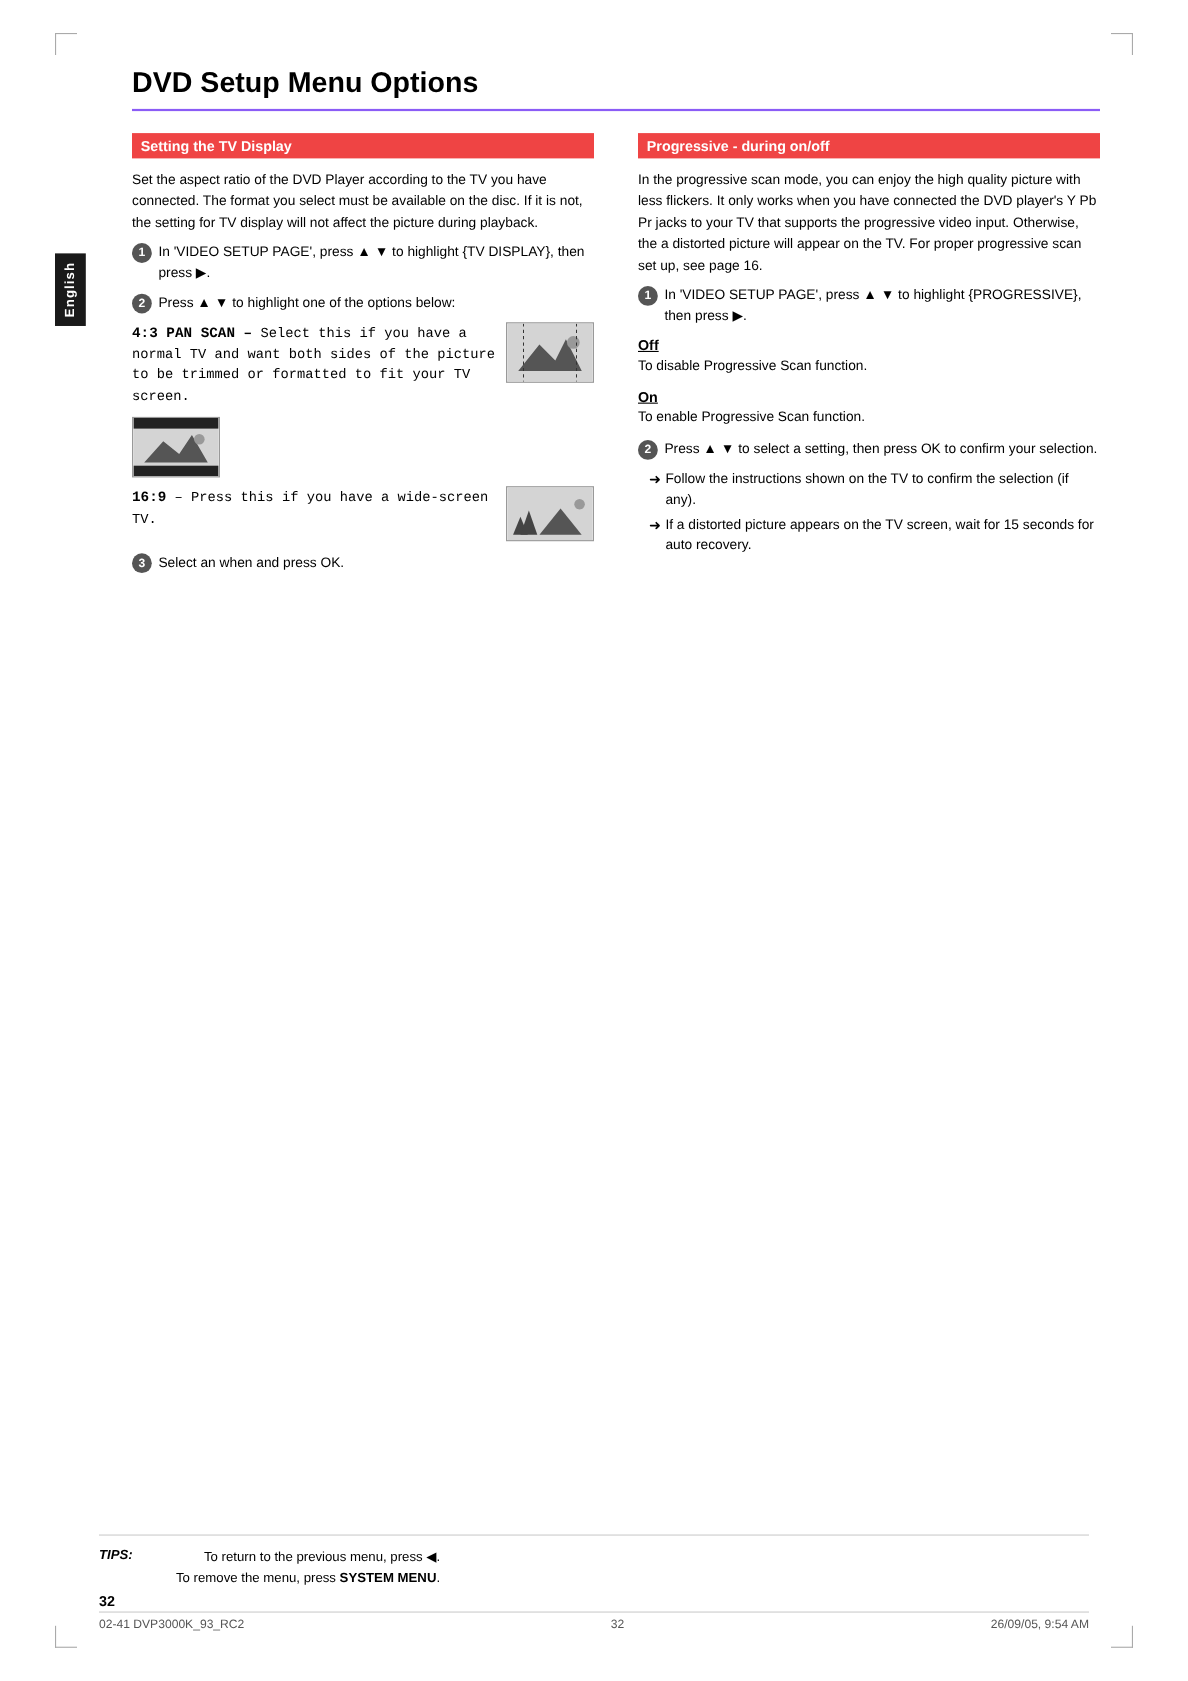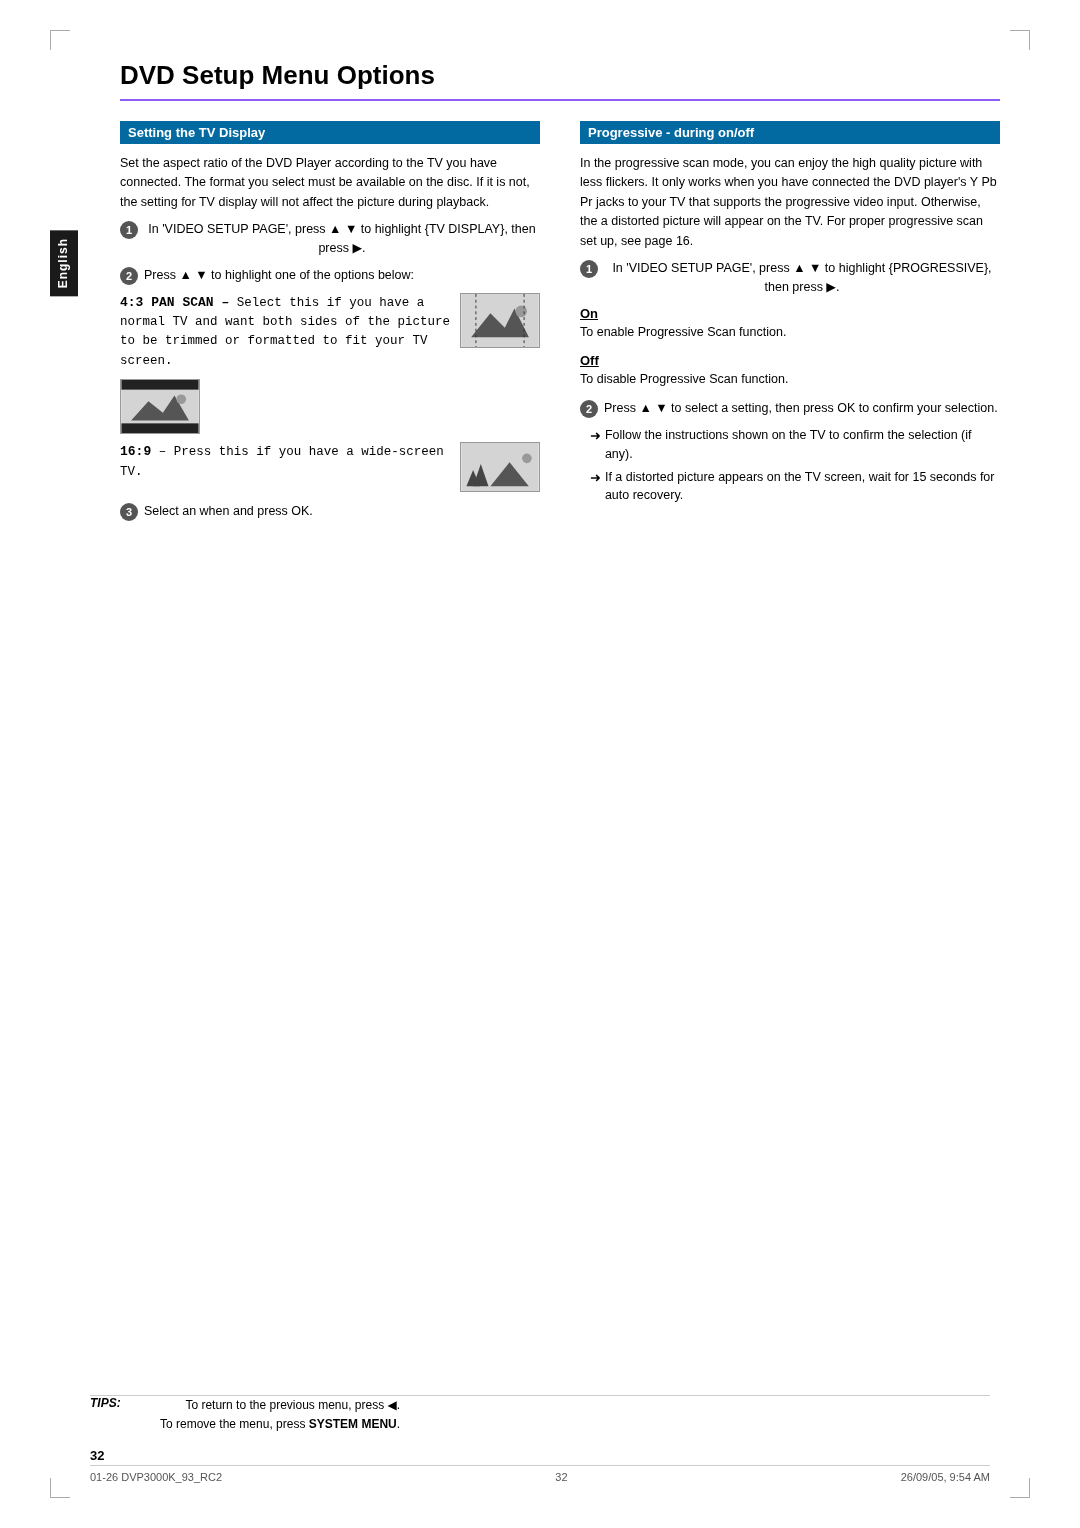--- a/index.html
+++ b/index.html
@@ -72,21 +72,21 @@
     .col-left {
       flex: 1;
     }
 
     .col-right {
       flex: 1;
     }
 
     
     .section-header {
-      background: #0369a1;
+      background: #ef4444;
       color: #fff;
       font-size: 13px;
       font-weight: bold;
       padding: 4px 8px;
       margin-bottom: 10px;
     }
 
     .body-text {
       font-size: 12.5px;
       line-height: 1.55;
@@ -112,21 +112,20 @@
       color: #fff;
       font-size: 11px;
       font-weight: bold;
       margin-top: 1px;
       flex-shrink: 0;
     }
 
     .step-text {
       font-size: 12.5px;
       line-height: 1.5;
-      text-align: center;
     }
 
     
     .option-block {
       display: flex;
       align-items: flex-start;
       margin: 8px 0;
       gap: 8px;
       font-family: Liberation Mono, monospace;
     }
@@ -177,25 +176,25 @@
     }
 
     .arrow-sym {
       font-size: 13px;
       flex-shrink: 0;
     }
 
     
     .tips-section {
       position: absolute;
-      bottom: 94px;
+      bottom: 84px;
       left: 90px;
       right: 90px;
       border-top: 1px solid #ccc;
-      padding-top: 0;
+      padding-top: 10px;
       display: flex;
       gap: 20px;
       font-size: 12px;
     }
 
     .tips-label {
       font-weight: bold;
       font-style: italic;
       min-width: 50px;
     }
@@ -331,28 +330,28 @@
 
         <div class="section-header">Progressive - during on/off</div>
 
         <p class="body-text">In the progressive scan mode, you can enjoy the high quality picture with less flickers. It only works when you have connected the DVD player's Y Pb Pr jacks to your TV that supports the progressive video input. Otherwise, the a distorted picture will appear on the TV.  For proper progressive scan set up, see page 16.</p>
 
         <div class="step">
           <span class="step-num">1</span>
           <span class="step-text">In 'VIDEO SETUP PAGE', press ▲ ▼ to highlight {PROGRESSIVE}, then press ▶.</span>
         </div>
 
+        <div style="margin-top:10px;">
+          <div class="bold-label">Off</div>
+          <p class="body-text">To disable Progressive Scan function.</p>
+        </div>
+
         <div style="margin-top:6px;">
           <div class="bold-label">On</div>
           <p class="body-text">To enable Progressive Scan function.</p>
-        </div>
-
-        <div style="margin-top:10px;">
-          <div class="bold-label">Off</div>
-          <p class="body-text">To disable Progressive Scan function.</p>
         </div>
 
         <div class="step" style="margin-top:10px;">
           <span class="step-num">2</span>
           <span class="step-text">Press ▲ ▼ to select a setting, then press OK to confirm your selection.</span>
         </div>
 
         <div class="arrow-item">
           <span class="arrow-sym">➜</span>
           <span>Follow the instructions shown on the TV to confirm the selection (if any).</span>
@@ -372,18 +371,18 @@
     <span class="tips-label">TIPS:</span>
     <div class="tips-content">
       <div>To return to the previous menu, press ◀.</div>
       <div>To remove the menu, press <strong>SYSTEM MENU</strong>.</div>
     </div>
   </div>
 
   <div class="page-number">32</div>
 
   <div class="footer-meta">
-    <span>01-26  DVP3000K_93_RC2</span>
+    <span>02-41  DVP3000K_93_RC2</span>
     <span>32</span>
     <span>26/09/05, 9:54 AM</span>
   </div>
 
 </div>
 
 </body></html>

